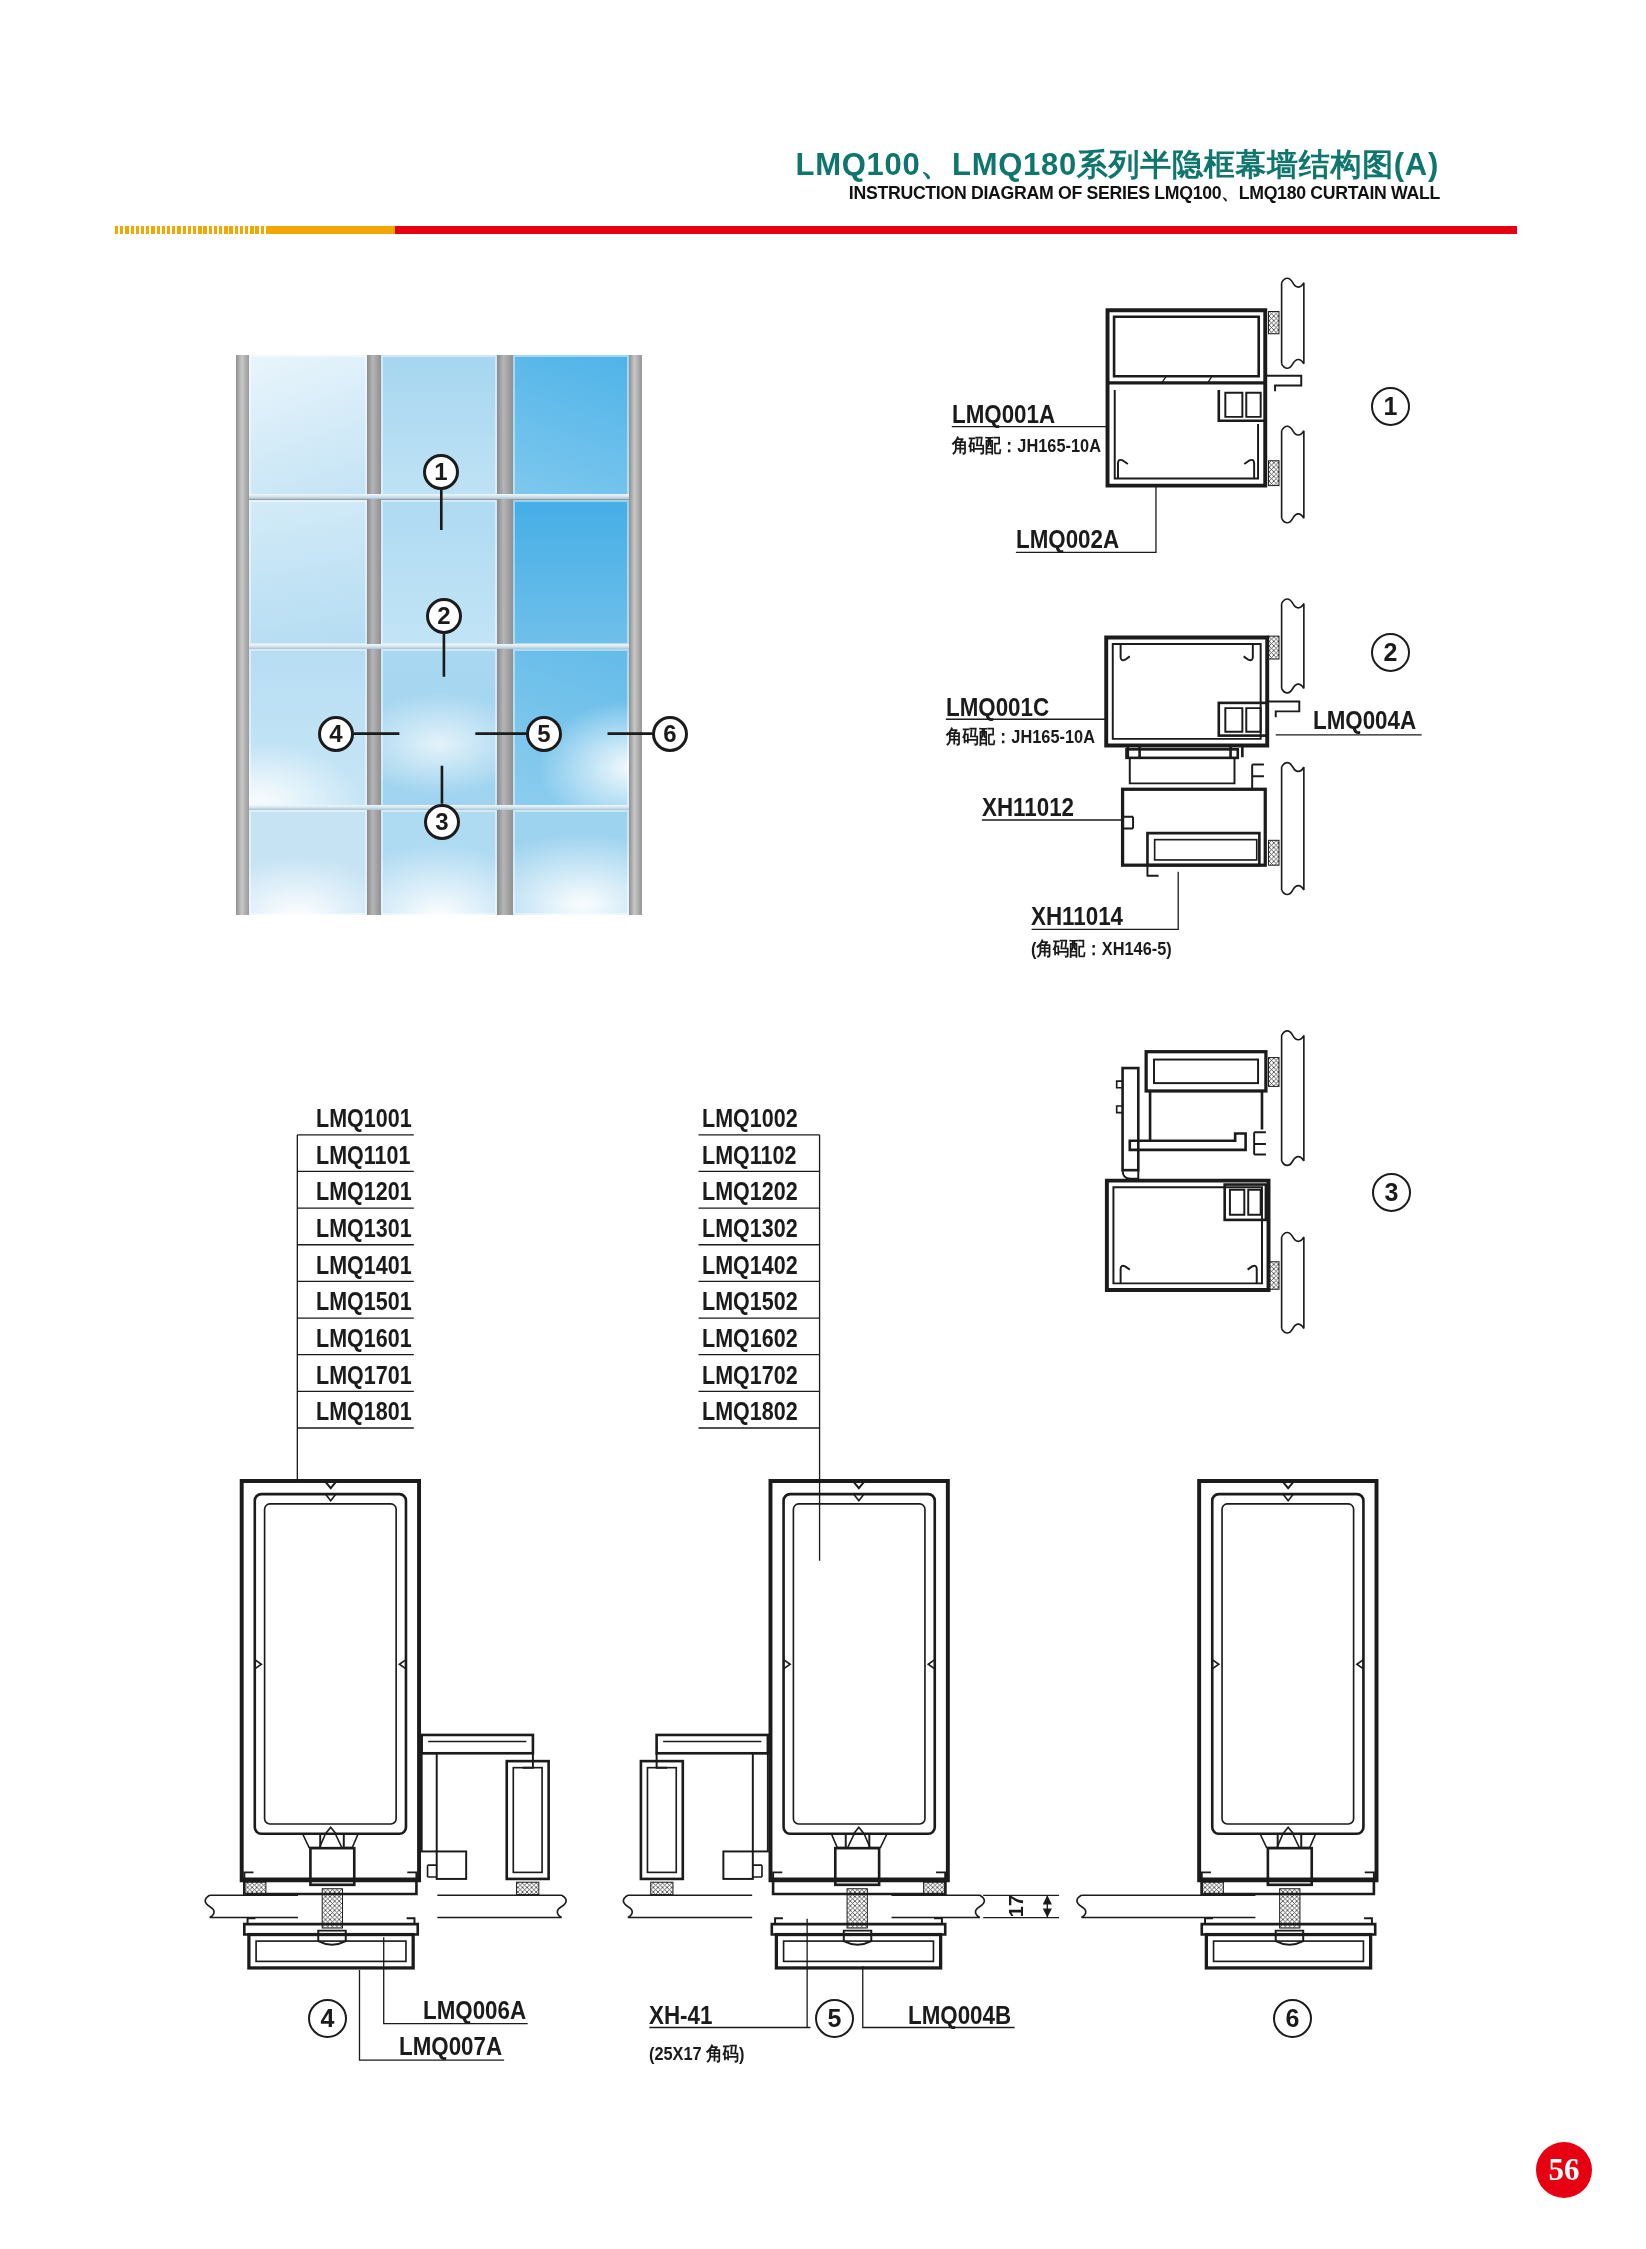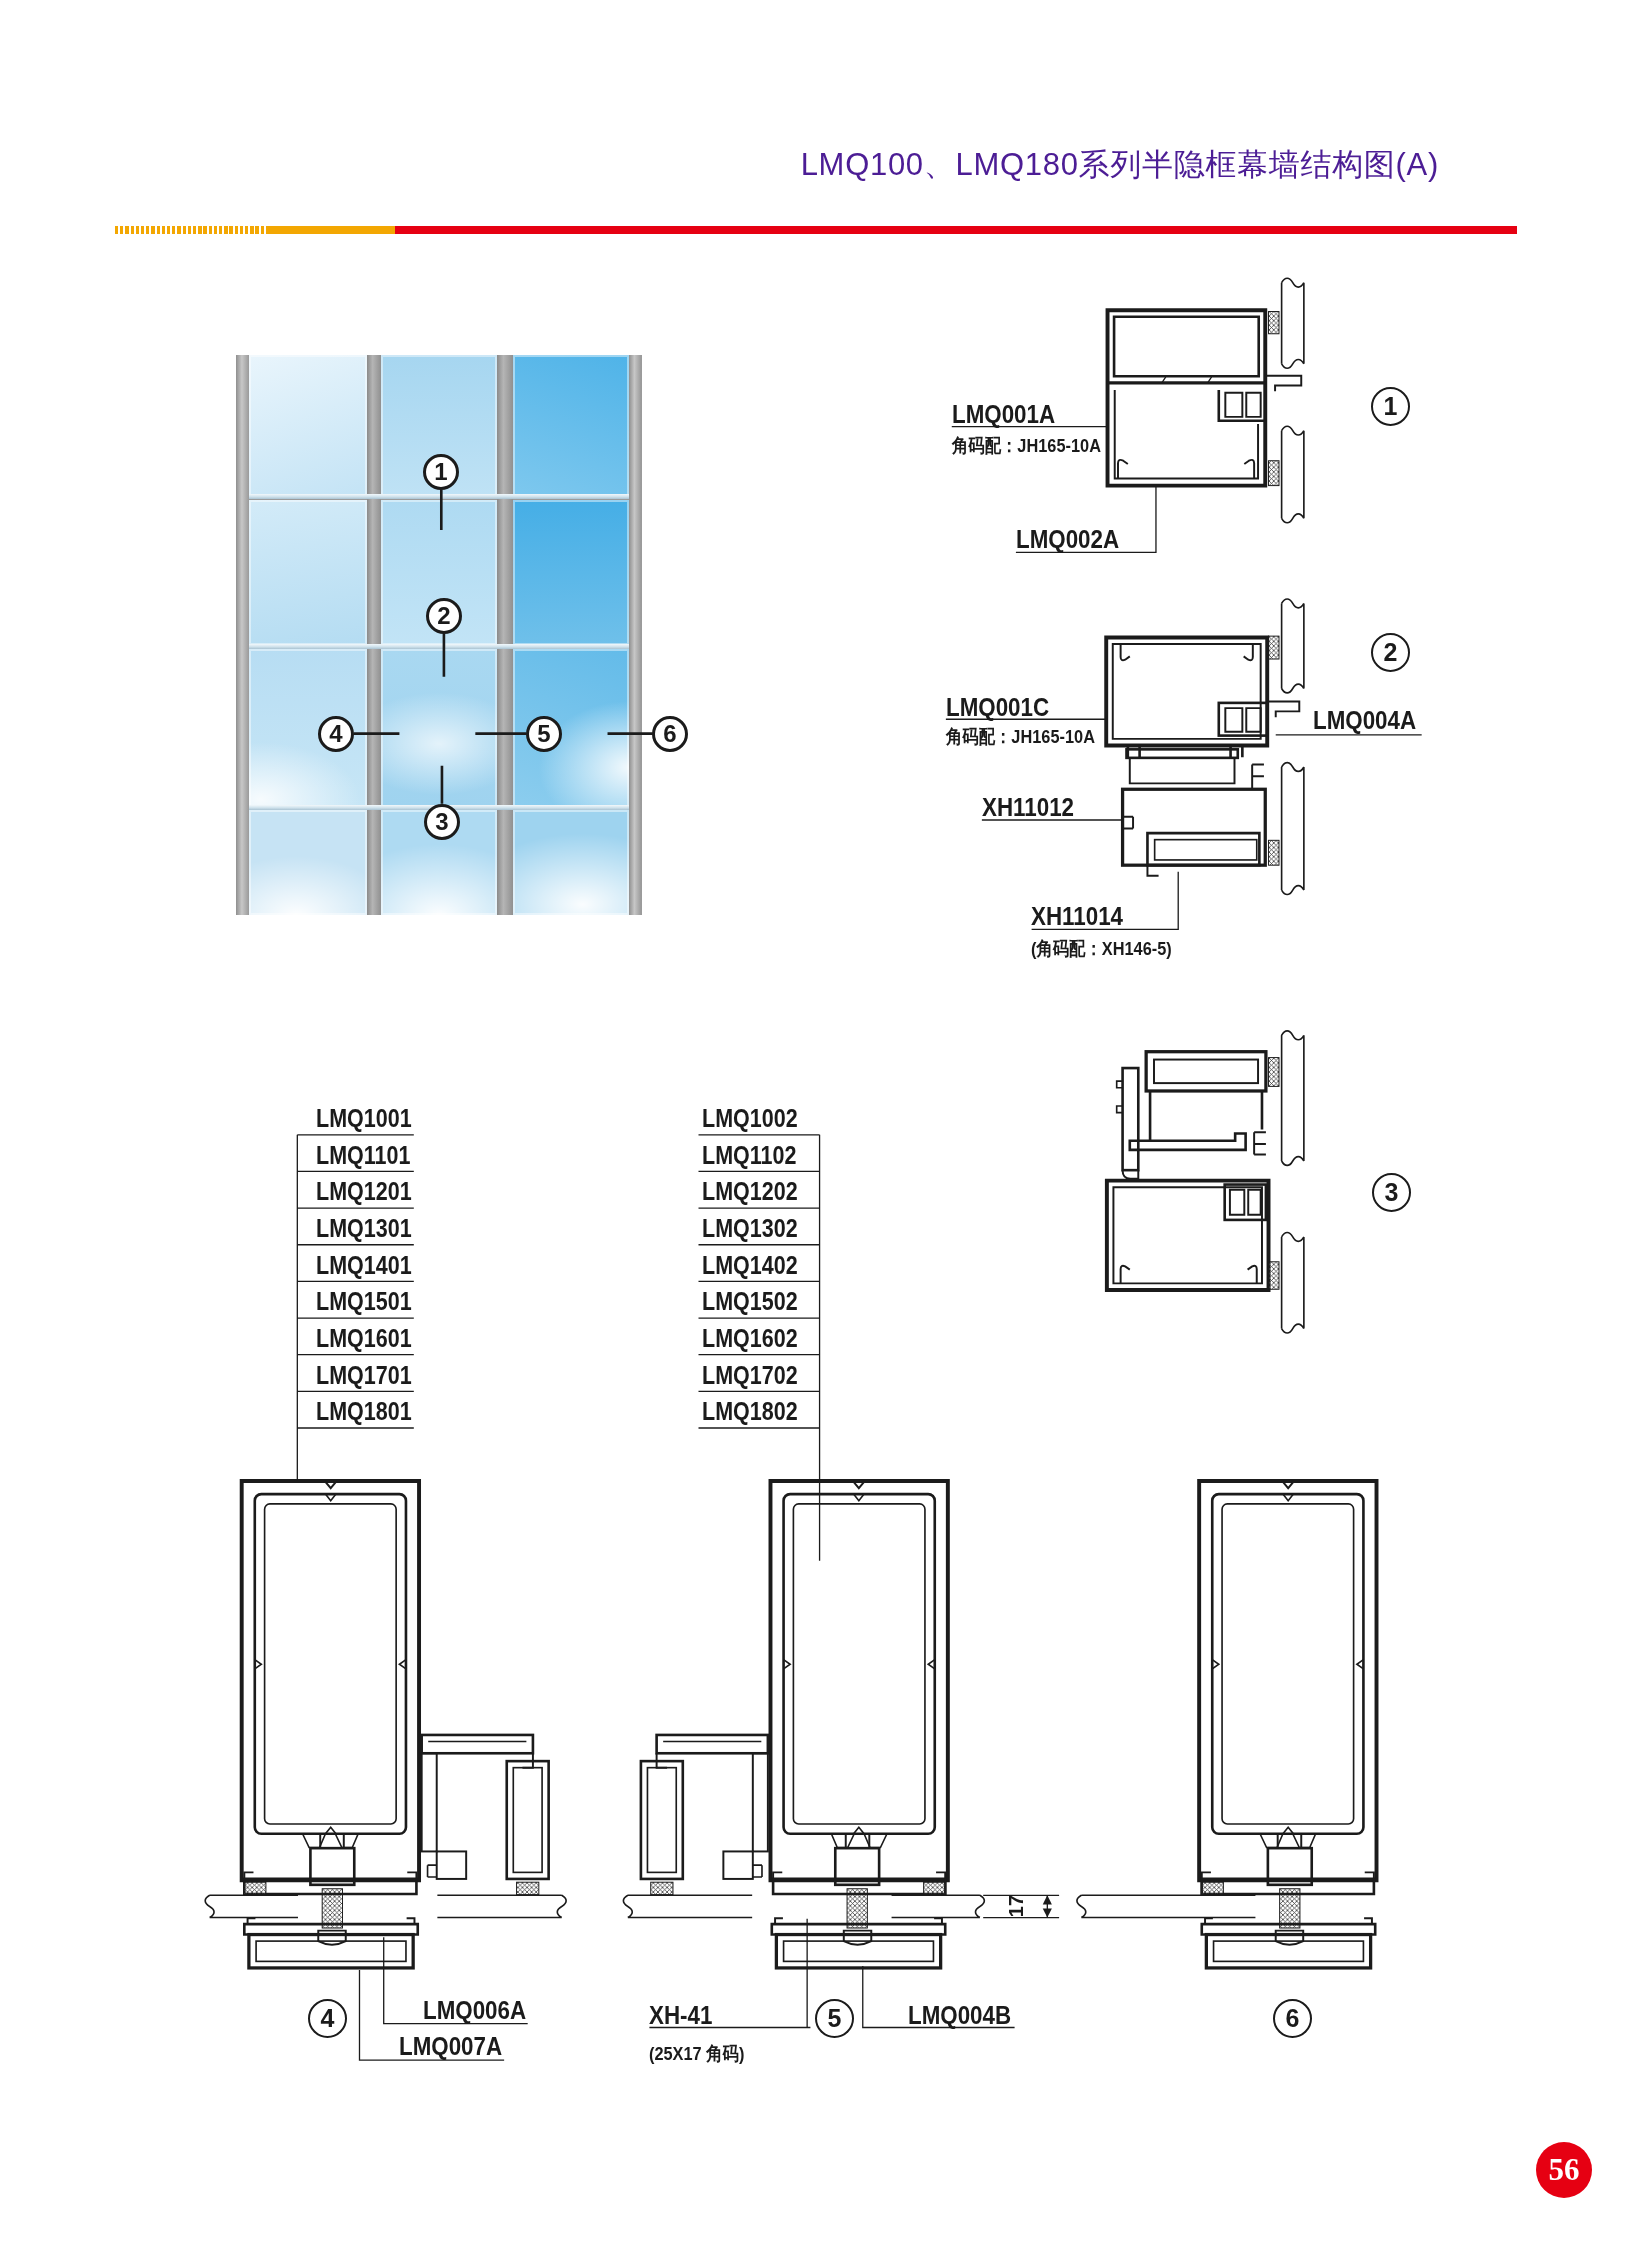--- a/index.html
+++ b/index.html
@@ -1,21 +1,21 @@
 <!DOCTYPE html>
 <html style="font-size:10.5px"><head>
 <meta charset="utf-8">
 <style>
   html,body{margin:0;padding:0;background:#ffffff;}
   .page{position:relative;width:1647px;height:2250px;background:#fff;overflow:hidden;
         font-family:"Liberation Sans",sans-serif;color:#1b1b1b;}
   .abs{position:absolute;}
   .nowrap{white-space:nowrap;}
   
-  .title-cn{font-weight:normal;font-size:31px;color:#4c1d95;letter-spacing:0.7px;text-align:right;}
+  .title-cn{font-weight:bold;font-size:31px;color:#0f766e;letter-spacing:0.7px;text-align:right;}
   .subtitle-en{font-weight:bold;font-size:17.7px;color:#111;letter-spacing:-0.3px;text-align:right;}
   .bar{height:7.9px;}
   .bar-striped{background:repeating-linear-gradient(90deg,#f3a702 0 3.3px,#ffffff 3.3px 5.2px);}
   .bar-yellow{background:#f3a702;}
   .bar-red{background:#e60012;}
   
   .photo{background:#9b9b9b;}
   .pframe{background:linear-gradient(90deg,#8f8f8f,#c7c7c7 45%,#9a9a9a);}
   .mullion-bar{background:linear-gradient(90deg,#8a8a8a,#b5b5b5 40%,#909090);}
   .rail{background:linear-gradient(180deg,#f2f8fb,#cfe2ec 55%,#aac3d2);}
@@ -44,20 +44,21 @@
   .w6{fill:none;stroke:#1b1b1b;stroke-width:6px;}
   .pad{fill:url(#hx);stroke:#1b1b1b;stroke-width:1.5px;}
   .arrow{fill:#1b1b1b;stroke:none;}
 </style>
 </head>
 <body>
 
 <div class="page">
 
   <div class="abs title-cn nowrap" style="left:720px;top:144px;width:719px;">LMQ100、LMQ180系列半隐框幕墙结构图(A)</div>
+  <div class="abs subtitle-en nowrap" style="left:720px;top:181px;width:720px;">INSTRUCTION DIAGRAM OF SERIES LMQ100、LMQ180 CURTAIN WALL</div>
 
   <div class="abs bar bar-striped" style="left:115px;top:226px;width:153px;"></div>
   <div class="abs bar bar-yellow" style="left:268px;top:226px;width:127px;"></div>
   <div class="abs bar bar-red" style="left:395px;top:226px;width:1122px;"></div>
 
   <div class="abs photo" style="left:236px;top:355px;width:406px;height:560px;">
     <div class="abs pframe" style="left:0;top:0;width:13px;height:560px;"></div>
     <div class="abs pframe" style="left:393px;top:0;width:12.4px;height:560px;"></div>
 
     <div class="abs panel" style="left:13px;top:0;width:118px;height:141px;background:linear-gradient(160deg,#e9f5fc,#c3e3f5);"></div>

